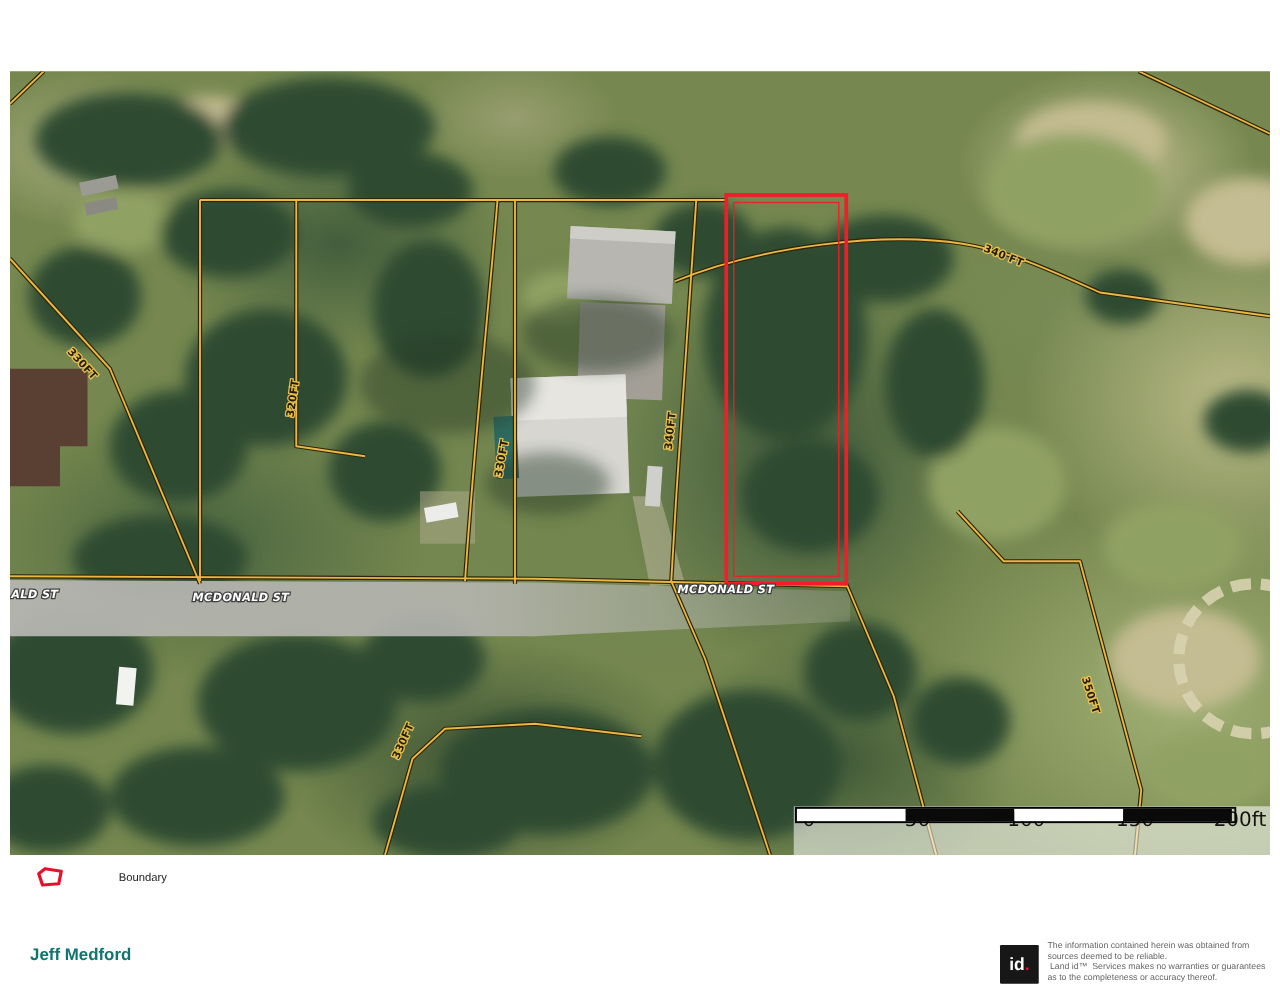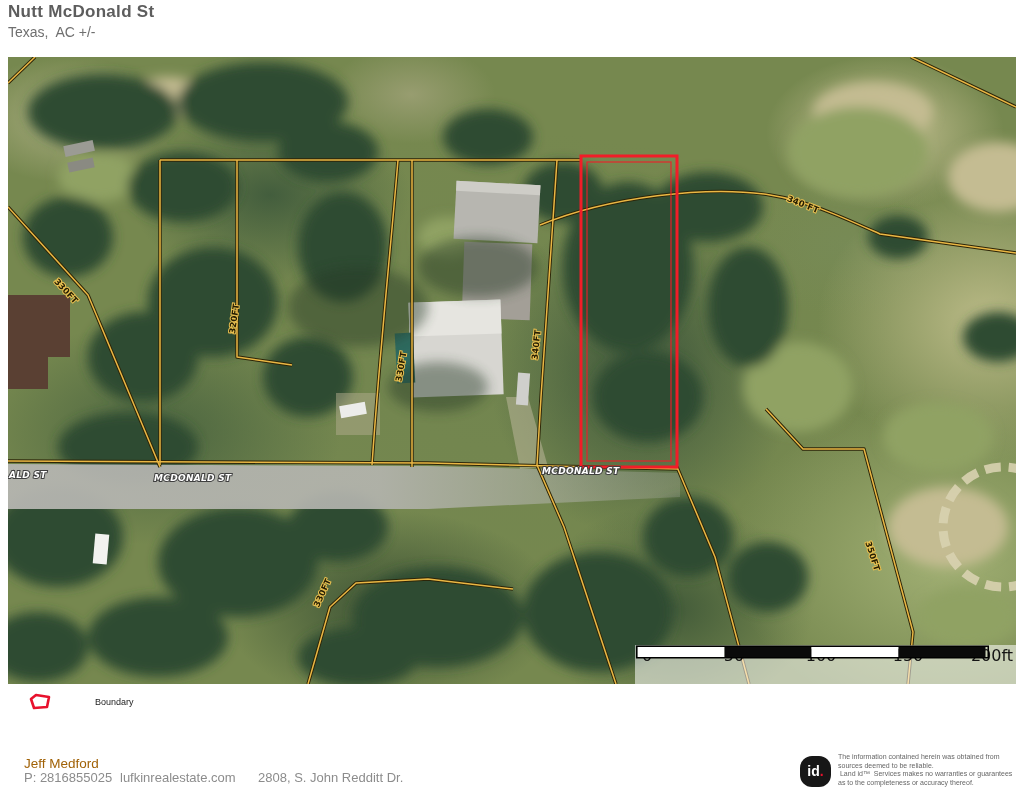--- a/index.html
+++ b/index.html
@@ -35,41 +35,37 @@
   
   .scale-strip{position:absolute;left:627px;top:588px;width:381px;height:39px;
       background:rgba(255,255,255,.55);}
   .scale-num{position:absolute;top:1px;transform:translateX(-50%);font-size:16px;color:#141414;
       font-family:"DejaVu Sans",sans-serif;}
   .scale-bar-svg{position:absolute;left:5px;top:22px;}
   
   .legend{position:absolute;left:28px;top:692px;height:20px;}
   .legend-label{position:absolute;left:67px;top:5px;font-size:9px;color:#222;text-align:center;}
   
-  .footer-name{position:absolute;left:24px;top:756px;font-size:13.5px;font-weight:normal;color:#a16207;}
+  .footer-name{position:absolute;left:24px;top:756px;font-size:13.5px;font-weight:bold;color:#0f766e;}
   .footer-row{position:absolute;left:0;top:770px;width:600px;height:18px;font-size:13px;color:#8c8c8c;}
   .footer-phone{position:absolute;left:24px;}
   .footer-web{position:absolute;left:120px;}
   .footer-addr{position:absolute;left:258px;}
   
   .idlogo{position:absolute;left:800px;top:756px;width:31px;height:31px;background:#171717;
-      border-radius:12px;color:#fff;font-weight:bold;font-size:14px;text-align:center;line-height:31px;}
+      border-radius:1px;color:#fff;font-weight:bold;font-size:14px;text-align:center;line-height:31px;}
   .idlogo .dot{color:#e8112d;}
   .disc{position:absolute;left:838px;top:753px;width:184px;font-size:7px;line-height:8.6px;color:#666;}
   .disc div{white-space:pre-wrap;}
 </style>
 </head>
 <body>
 
 <div class="page">
 
-  <div class="hdr">
-    <div class="hdr-title">Nutt McDonald St</div>
-    <div class="hdr-sub">Texas,  AC +/-</div>
-  </div>
 
   <div class="map">
     <svg width="1008" height="627" viewBox="0 0 1008 627">
       <defs>
         <filter id="soft" x="-40%" y="-40%" width="180%" height="180%">
           <feGaussianBlur stdDeviation="6"></feGaussianBlur>
         </filter>
         <linearGradient id="roadGrad" x1="0" y1="0" x2="1" y2="0">
           <stop offset="0" stop-color="#b5b5b0" stop-opacity=".95"></stop>
           <stop offset=".55" stop-color="#b5b5b0" stop-opacity=".9"></stop>
@@ -208,25 +204,20 @@
   </div>
 
   <div class="legend">
     <svg width="26" height="20" style="position:absolute;left:0;top:0">
       <polygon points="3,7 8,3 21,5 19,15 6,16" fill="none" stroke-width="2.6" stroke-linejoin="round" stroke="#e8112d"></polygon>
     </svg>
     <span class="legend-label">Boundary</span>
   </div>
 
   <div class="footer-name">Jeff Medford</div>
-  <div class="footer-row">
-    <span class="footer-phone">P: 2816855025</span>
-    <span class="footer-web">lufkinrealestate.com</span>
-    <span class="footer-addr">2808, S. John Redditt Dr.</span>
-  </div>
 
   <div class="idlogo"><span>id</span><span class="dot">.</span></div>
   <div class="disc">
     <div>The information contained herein was obtained from</div>
     <div>sources deemed to be reliable.</div>
     <div> Land id™  Services makes no warranties or guarantees</div>
     <div>as to the completeness or accuracy thereof.</div>
   </div>
 
 </div>

